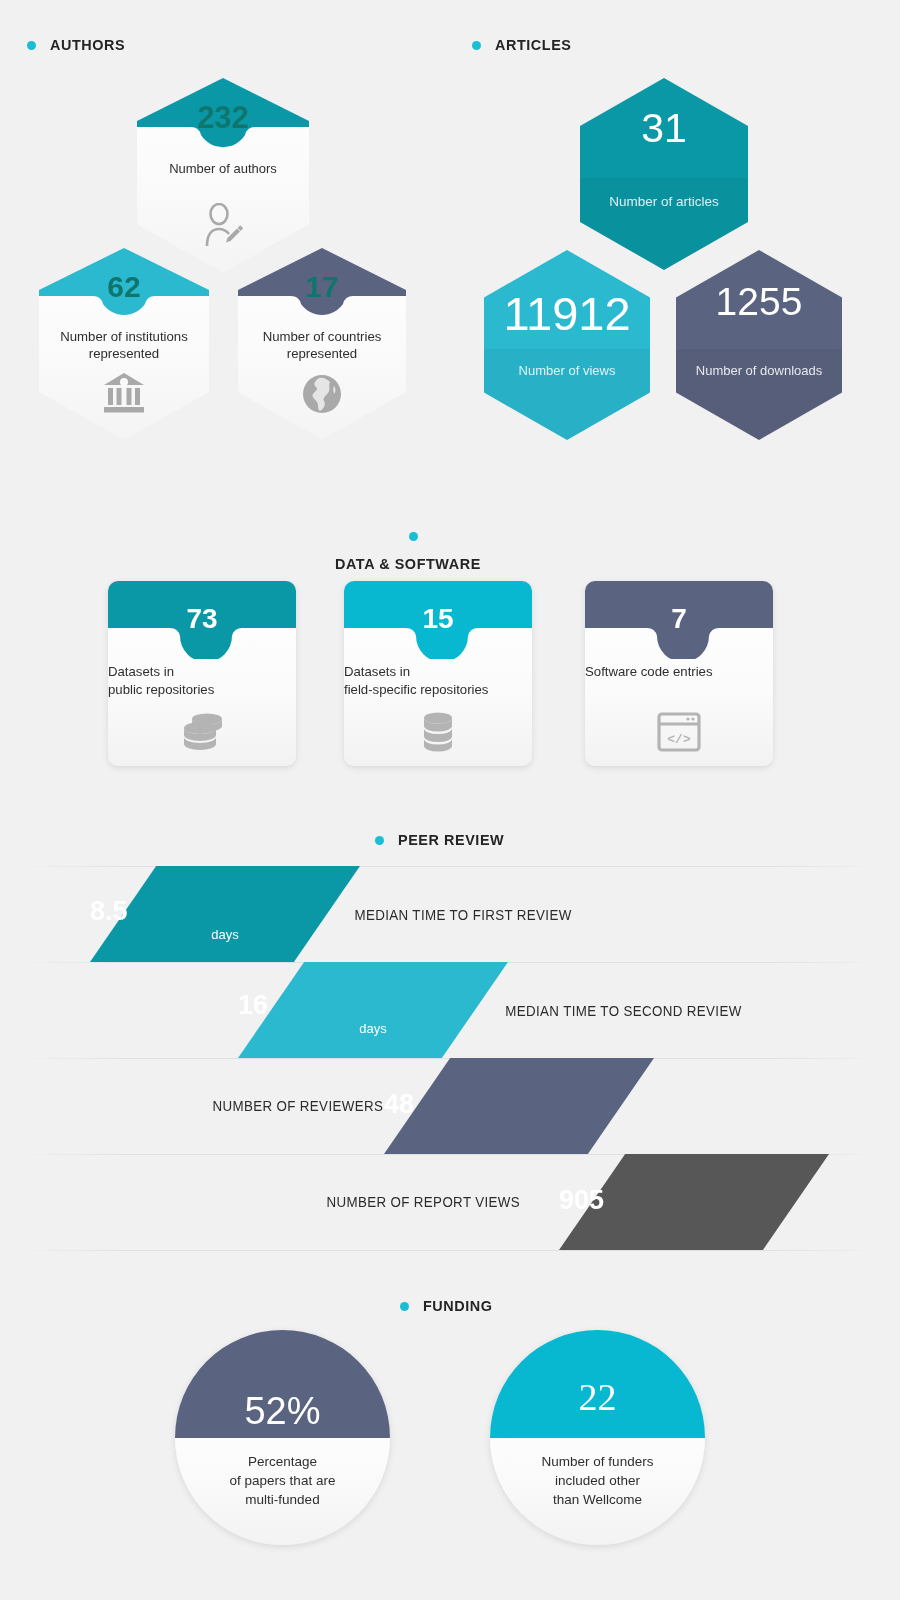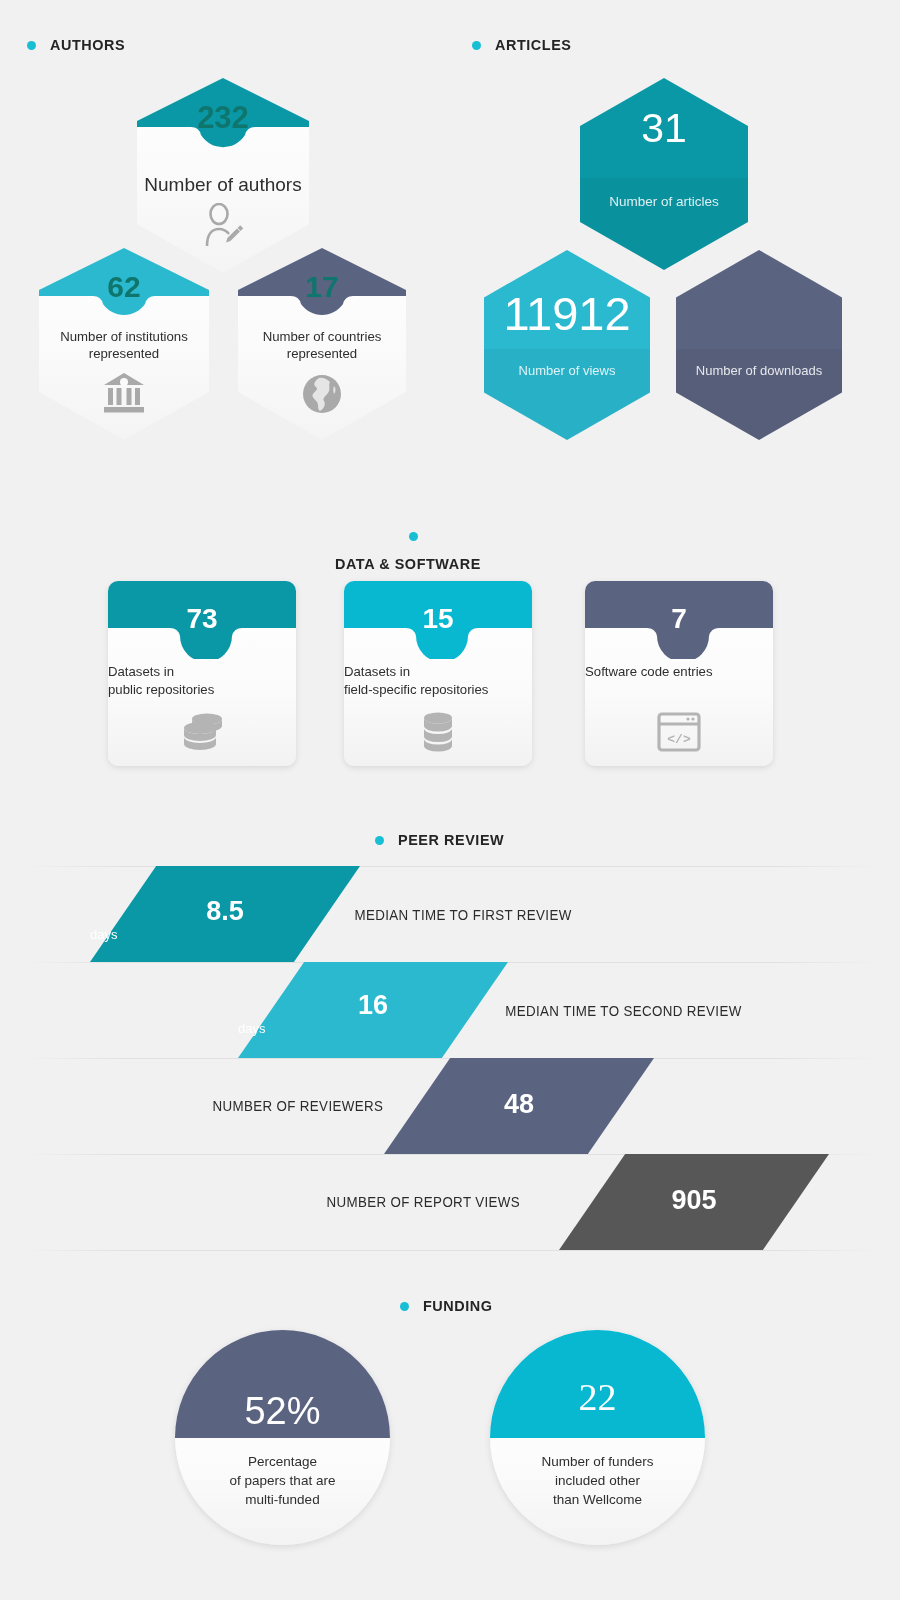--- a/index.html
+++ b/index.html
@@ -80,24 +80,24 @@
   }
   .card .ico { position:absolute; left:50%; transform:translateX(-50%); color:#b4b4b4; }
 
   
   .pr-row { position:absolute; left:0; width:900px; }
   .pr-rule { position:absolute; left:22px; width:856px; height:1px;
              background:linear-gradient(90deg,rgba(0,0,0,0) 0%,rgba(0,0,0,0.07) 12%,rgba(0,0,0,0.07) 88%,rgba(0,0,0,0) 100%); }
   .pr-para { position:absolute; top:0; height:100%; }
   .pr-para .fill { position:absolute; inset:0; clip-path:polygon(24.5% 0,100% 0,75.5% 100%,0 100%); }
   .pr-num {
-    position:absolute; width:100%; text-align:center; color:#fff;
+    position:absolute; width:100%; color:#fff;
     font-weight:bold; line-height:1;
   }
-  .pr-unit { position:absolute; width:100%; color:#fff; font-size:13px; line-height:1; }
+  .pr-unit { position:absolute; width:100%; text-align:center; color:#fff; font-size:13px; line-height:1; }
   .pr-lbl {
     position:absolute; color:#2b2b2b; font-size:14.5px; letter-spacing:0.4px;
     white-space:nowrap; transform:scaleX(0.92);
   }
 
   
   .circ { position:absolute; }
   .circ .body {
     position:absolute; inset:0; border-radius:50%;
     background:linear-gradient(180deg,#ffffff 0%,#fcfcfc 60%,#f3f3f3 100%);
@@ -126,21 +126,21 @@
   </div>
 
   <div class="hexo" style="left:137px; top:78px; width:172px; height:195px;">
     <div class="body"></div>
     <div class="cap">
       <svg width="172" height="80" viewBox="0 0 172 80">
         <path d="M86 0 L172 43 L172 49 L118 49 Q110 49 108 57 A26 26 0 0 1 64 57 Q62 49 54 49 L0 49 L0 43 Z" fill="#0b98a6"></path>
       </svg>
     </div>
     <div class="num" style="top:24px; font-size:31px;">232</div>
-    <div class="lbl" style="top:94px; font-size:19px;">Number of authors</div>
+    <div class="lbl" style="top:82px; font-size:13px;">Number of authors</div>
     <div class="ico" style="top:125px;">
       <svg width="42" height="44" viewBox="0 0 42 44">
         <g fill="none" stroke="#a9a9a9" stroke-width="2.6">
           <ellipse cx="17" cy="11" rx="8.5" ry="10"></ellipse>
           <path d="M5 43 C5 31 10 26 17 26 C21 26 24.5 27.8 27 31"></path>
         </g>
         <g fill="#a9a9a9">
           <path d="M38.2 22.3 l3.0 3.0 -2.6 2.6 -3.0 -3.0 z"></path>
           <path d="M35.0 25.5 l3.0 3.0 -9.6 9.6 -4.3 1.3 1.3 -4.3 z"></path>
         </g>
@@ -206,20 +206,21 @@
       <div class="shade" style="top:52%; height:48%;"></div>
     </div>
     <div class="num" style="top:40px; font-size:47px;">11912</div>
     <div class="lbl" style="top:113px; font-size:13px;">Number of views</div>
   </div>
 
   <div class="hexs" style="left:676px; top:250px; width:166px; height:190px;">
     <div class="body" style="background:#5a6380;">
       <div class="shade" style="top:52%; height:48%;"></div>
     </div>
+    <div class="num" style="top:32px; font-size:39px;">1255</div>
     <div class="lbl" style="top:113px; font-size:13px;">Number of downloads</div>
   </div>
 
   <div class="sec-head" style="left:335px; top:524px;flex-direction:column;">
     <span class="sec-dot"></span>
     <span class="sec-title">DATA &amp; SOFTWARE</span>
   </div>
 
   <div class="card" style="left:108px; top:581px; width:188px; height:185px;">
     <div class="body"></div>

